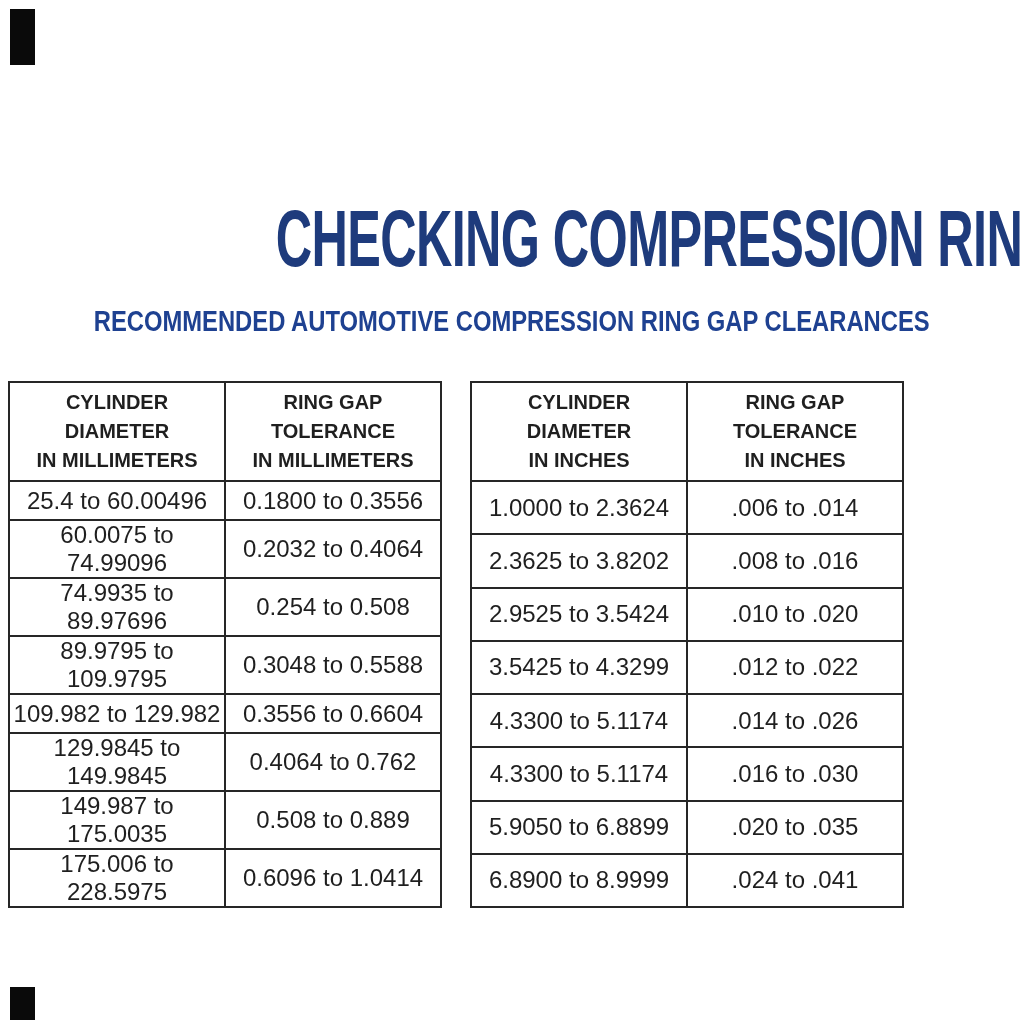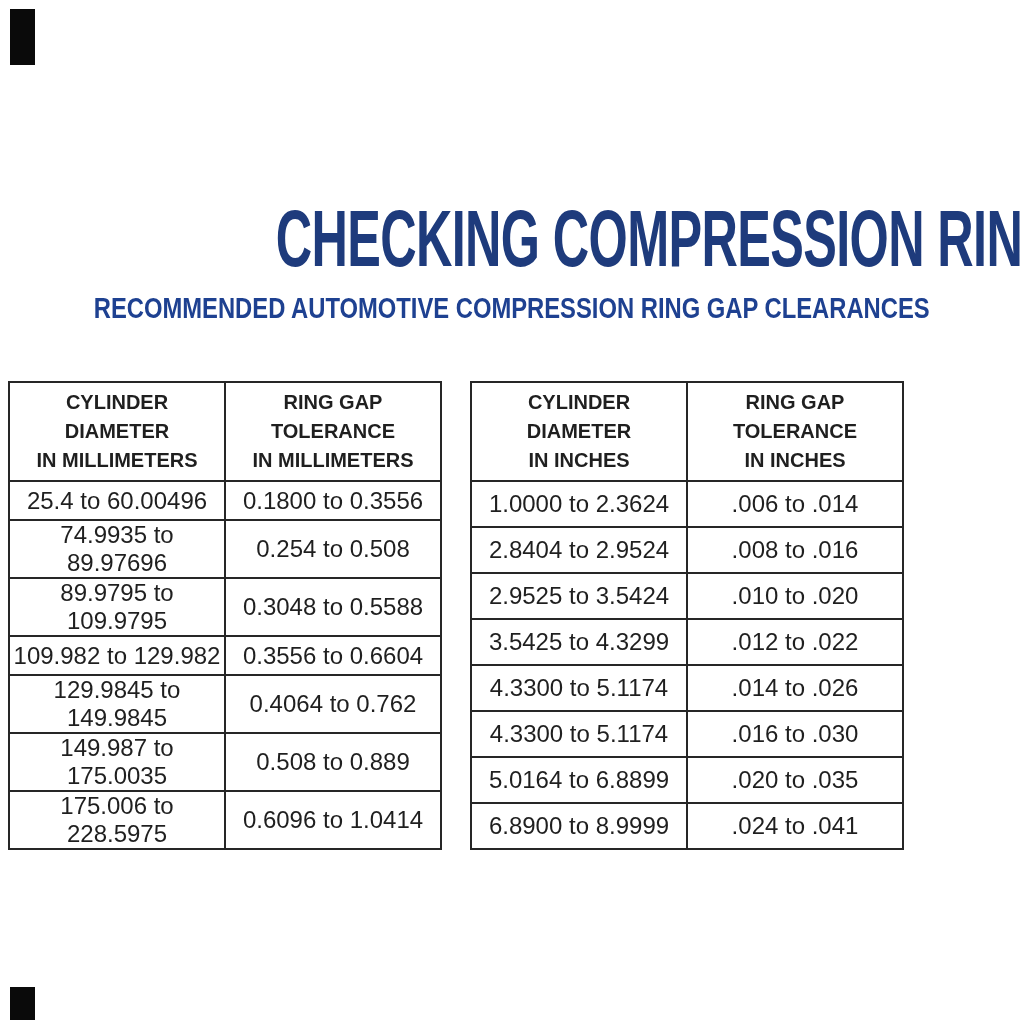--- a/index.html
+++ b/index.html
@@ -33,21 +33,21 @@
     white-space: nowrap;
     letter-spacing: -1px;
   }
   .title .condense {
     display: inline-block;
     transform: scaleX(0.63);
     transform-origin: 50% 50%;
   }
   .subtitle {
     position: absolute;
-    top: 294px;
+    top: 307px;
     left: 0;
     width: 1024px;
     margin: 0;
     text-align: center;
     color: #1e4191;
     font-size: 29px;
     font-weight: bold;
     line-height: 1;
     white-space: nowrap;
   }
@@ -113,20 +113,24 @@
 TOLERANCE
 IN MILLIMETERS</th>
         </tr>
       </thead>
       <tbody>
         <tr>
           <td>25.4 to 60.00496</td>
           <td>0.1800 to 0.3556</td>
         </tr>
         <tr>
+          <td>60.0075 to 74.99096</td>
+          <td>0.2032 to 0.4064</td>
+        </tr>
+        <tr>
           <td>74.9935 to 89.97696</td>
           <td>0.254 to 0.508</td>
         </tr>
         <tr>
           <td>89.9795 to 109.9795</td>
           <td>0.3048 to 0.5588</td>
         </tr>
         <tr>
           <td>109.982 to 129.982</td>
           <td>0.3556 to 0.6604</td>
@@ -156,41 +160,41 @@
 TOLERANCE
 IN INCHES</th>
         </tr>
       </thead>
       <tbody>
         <tr>
           <td>1.0000 to 2.3624</td>
           <td>.006 to .014</td>
         </tr>
         <tr>
-          <td>2.8404 to 2.9524</td>
+          <td>2.3625 to 3.8202</td>
           <td>.008 to .016</td>
         </tr>
         <tr>
           <td>2.9525 to 3.5424</td>
           <td>.010 to .020</td>
         </tr>
         <tr>
           <td>3.5425 to 4.3299</td>
           <td>.012 to .022</td>
         </tr>
         <tr>
           <td>4.3300 to 5.1174</td>
           <td>.014 to .026</td>
         </tr>
         <tr>
           <td>4.3300 to 5.1174</td>
           <td>.016 to .030</td>
         </tr>
         <tr>
-          <td>5.0164 to 6.8899</td>
+          <td>5.9050 to 6.8899</td>
           <td>.020 to .035</td>
         </tr>
         <tr>
           <td>6.8900 to 8.9999</td>
           <td>.024 to .041</td>
         </tr>
       </tbody>
     </table>
 
   </div>

